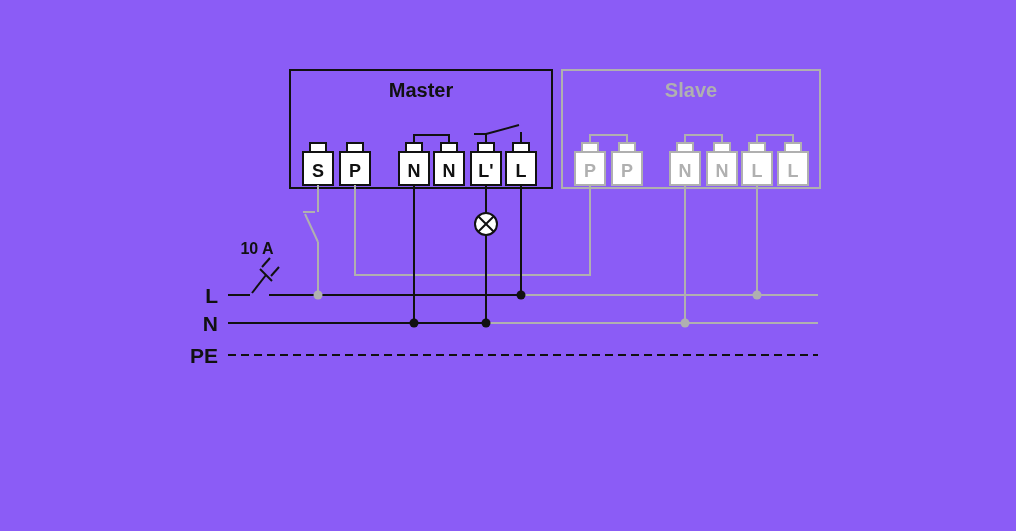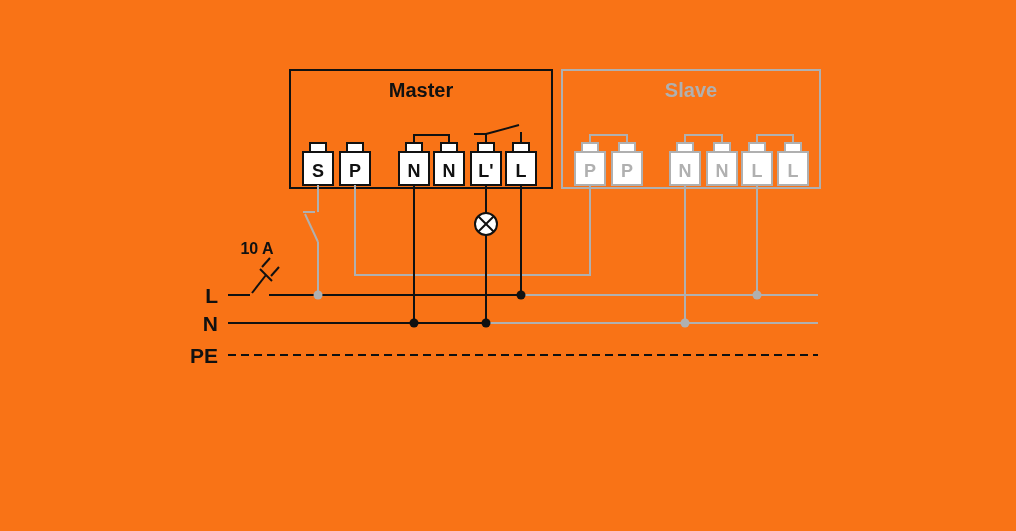--- a/index.html
+++ b/index.html
@@ -4,21 +4,21 @@
 <style>
   html, body {
     margin: 0;
     padding: 0;
     background: #ffffff;
   }
   .stage {
     position: relative;
     width: 1016px;
     height: 531px;
-    background: #f97316;
+    background: #8b5cf6;
     font-family: "Liberation Sans", sans-serif;
     overflow: hidden;
   }
   svg text {
     font-family: "Liberation Sans", sans-serif;
   }
   
   .mk { stroke: #111111; fill: none; stroke-width: 2; }
   .sv { stroke: #b0b0b0; fill: none; stroke-width: 2; }
   .mk-fillbox { stroke: #111111; fill: #ffffff; stroke-width: 2; }

